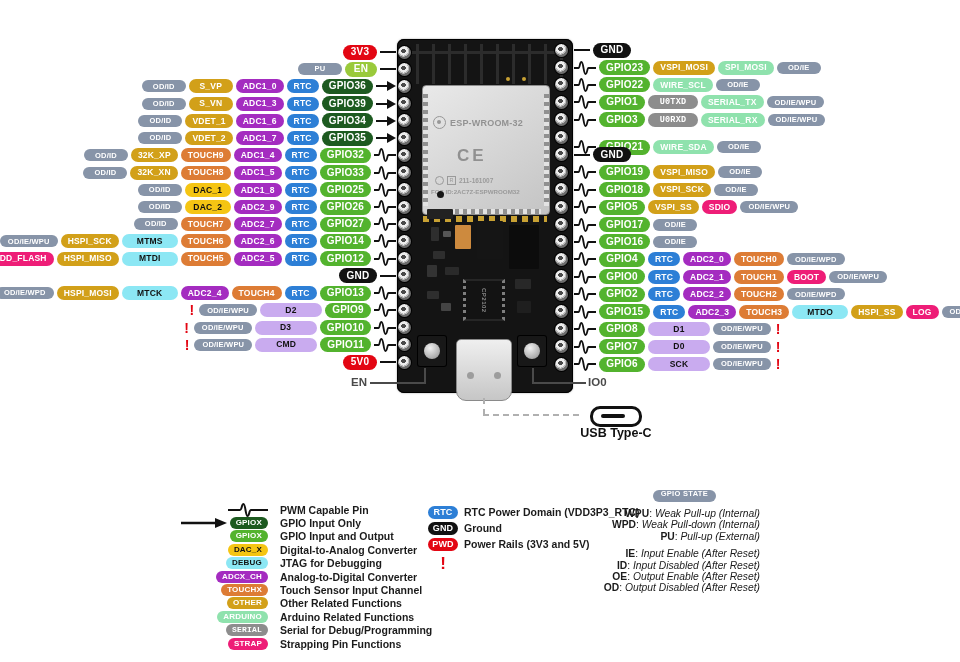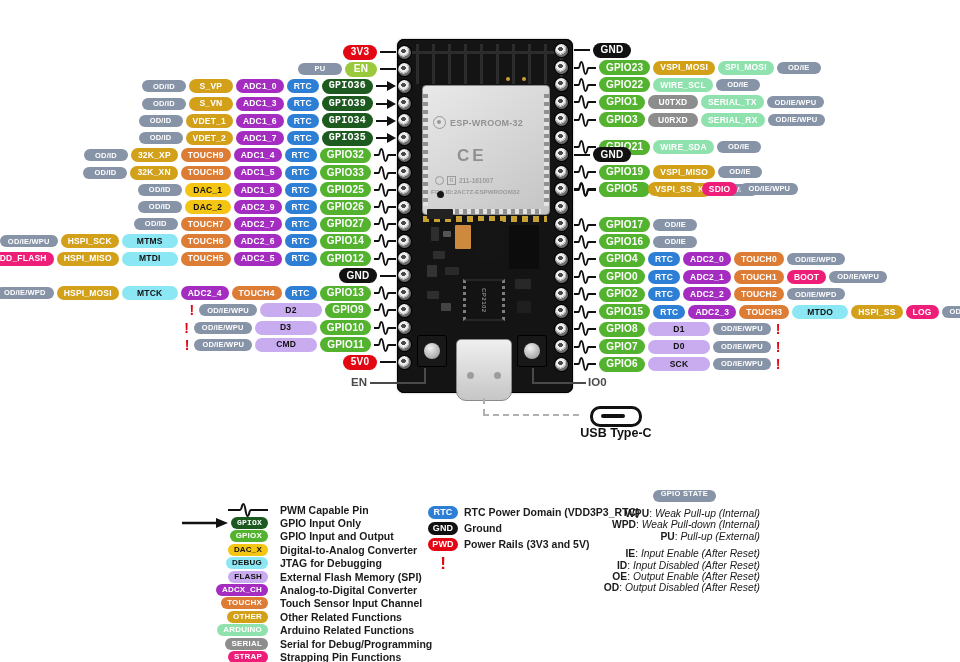--- a/index.html
+++ b/index.html
@@ -9,25 +9,25 @@
 
   
   .b{display:inline-flex;align-items:center;justify-content:center;border-radius:9px;
      font-weight:bold;color:#fff;line-height:1;padding:0 7px;box-sizing:border-box;
      white-space:nowrap;letter-spacing:.2px;}
   .lg{height:15px;font-size:10px;}
   .md{height:14px;font-size:8.5px;}
   .sm{height:12px;font-size:7.5px;padding:0 8px;}
   .state{background:var(--c-state);} .pwr{background:var(--c-pwr);min-width:34px;}
   .en{background:var(--c-en);min-width:32px;} .gnd{background:var(--c-gnd);min-width:38px;}
-  .gpio{background:var(--c-gpio);} .gpioin{background:var(--c-gpioin);font-family:Liberation Mono, monospace;}
+  .gpio{background:var(--c-gpio);} .gpioin{background:var(--c-gpioin);}
   .rtc{background:var(--c-rtc);} .adc{background:var(--c-adc);}
   .touch{background:var(--c-touch);} .other{background:var(--c-other);}
   .dac{background:var(--c-dac);color:#111;} .debug{background:var(--c-debug);color:#111;}
-  .flash{background:var(--c-flash);color:#111;} .serial{background:var(--c-serial);}
+  .flash{background:var(--c-flash);color:#111;} .serial{background:var(--c-serial);font-family:Liberation Mono, monospace;}
   .arduino{background:var(--c-arduino);} .strap{background:var(--c-strap);}
   .warn-mark{color:var(--c-warn);font-weight:bold;font-size:14px;padding:0 2px;line-height:1;}
 
   
   .pin-row .state{min-width:44px;}
   .pin-row .other{min-width:44px;}
   .pin-row .dac{min-width:46px;}
   .pin-row .debug{min-width:56px;}
   .pin-row .flash{min-width:62px;}
   .pin-row .serial{min-width:50px;}
@@ -426,21 +426,21 @@
       <div class="pin-row right" style="top: 181.6px;">
         <span class="conn">
           <svg width="22" height="16" viewBox="0 0 22 16">
             <path d="M0 8 H4.5 C6 8 5.5 2 7.5 2 C9.5 2 9.5 14 11.5 14 C13.5 14 13 8 14.5 8 H22" fill="none" stroke="currentColor" stroke-width="1.8"></path>
           </svg>
         </span>
         <span class="b gpio lg">GPIO18</span>
         <span class="b other md">VSPI_SCK</span>
         <span class="b state sm">OD/IE</span>
       </div>
-      <div class="pin-row right" style="top: 181px;">
+      <div class="pin-row right" style="top: 199px;">
         <span class="conn">
           <svg width="22" height="16" viewBox="0 0 22 16">
             <path d="M0 8 H4.5 C6 8 5.5 2 7.5 2 C9.5 2 9.5 14 11.5 14 C13.5 14 13 8 14.5 8 H22" fill="none" stroke="currentColor" stroke-width="1.8"></path>
           </svg>
         </span>
         <span class="b gpio lg">GPIO5</span>
         <span class="b other md">VSPI_SS</span>
         <span class="b strap md">SDIO</span>
         <span class="b state sm">OD/IE/WPU</span>
       </div>
@@ -688,26 +688,20 @@
         <span class="ll-label">Digital-to-Analog Converter</span>
       </div>
       <div class="ll-row">
         <span class="ll-icon">
           <span class="b debug md">DEBUG</span>
         </span>
         <span class="ll-label">JTAG for Debugging</span>
       </div>
       <div class="ll-row">
         <span class="ll-icon">
-          <span class="b flash md">FLASH</span>
-        </span>
-        <span class="ll-label">External Flash Memory (SPI)</span>
-      </div>
-      <div class="ll-row">
-        <span class="ll-icon">
           <span class="b adc md">ADCX_CH</span>
         </span>
         <span class="ll-label">Analog-to-Digital Converter</span>
       </div>
       <div class="ll-row">
         <span class="ll-icon">
           <span class="b touch md">TOUCHX</span>
         </span>
         <span class="ll-label">Touch Sensor Input Channel</span>
       </div>

